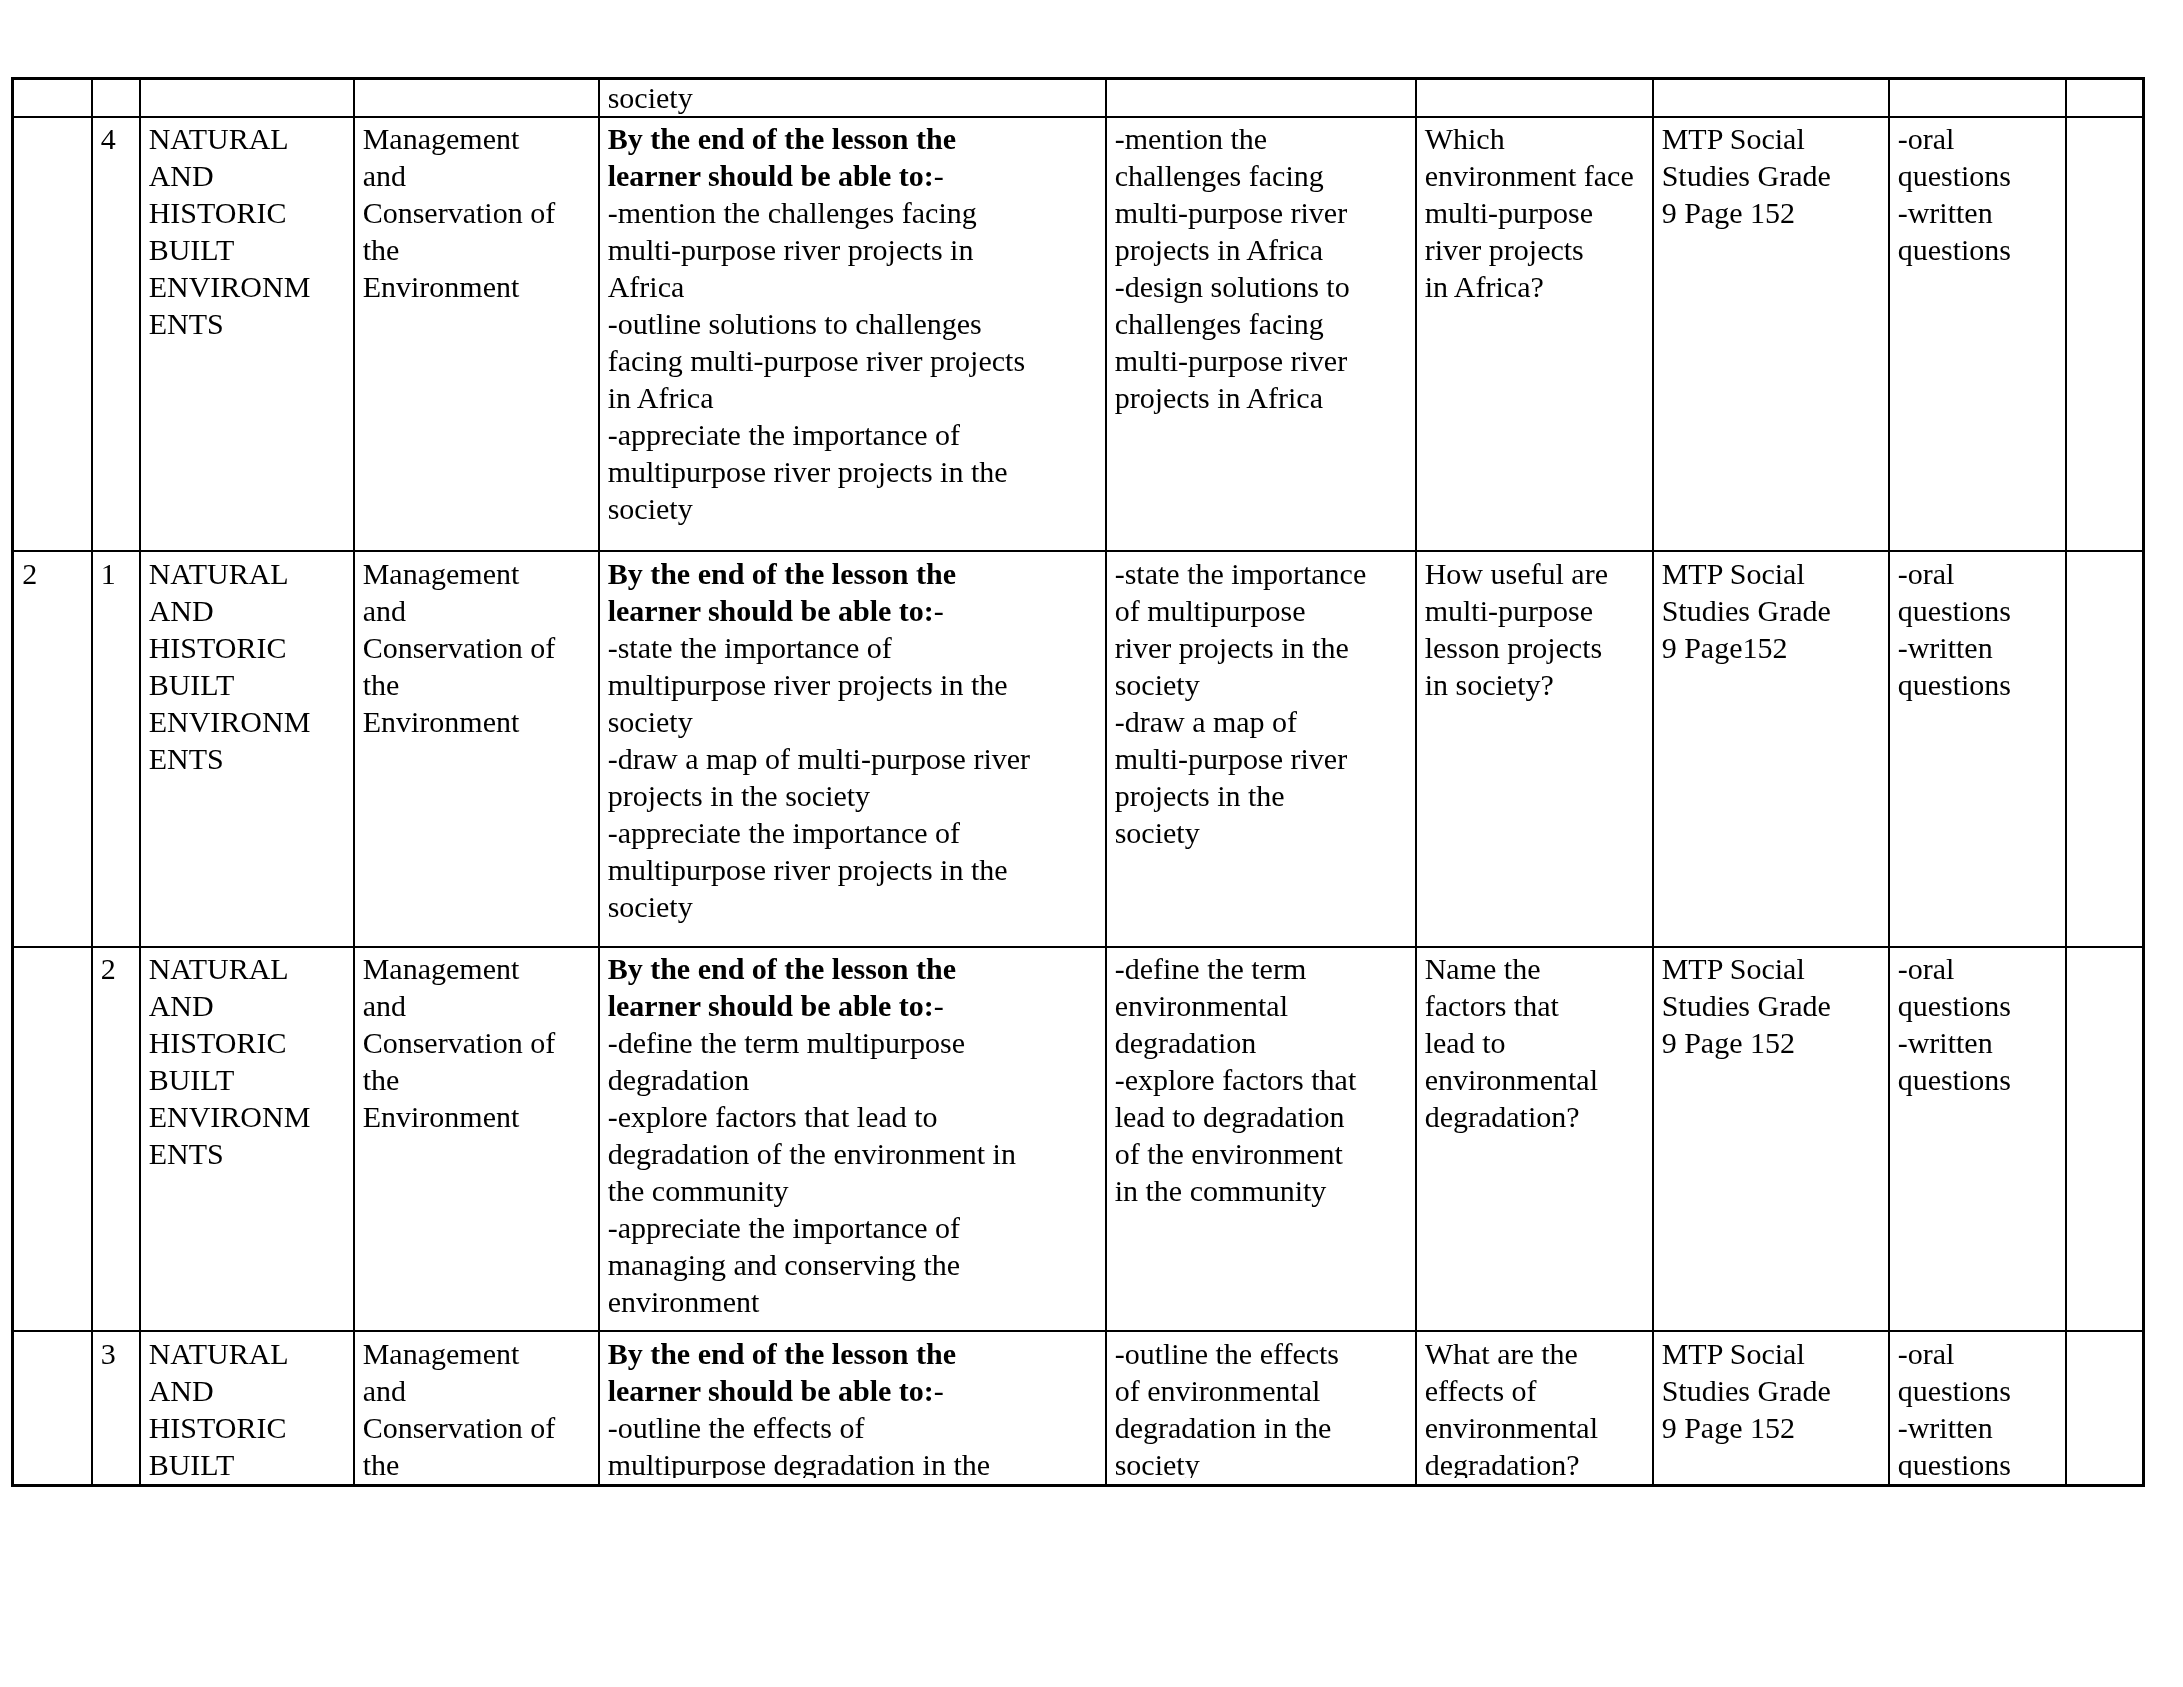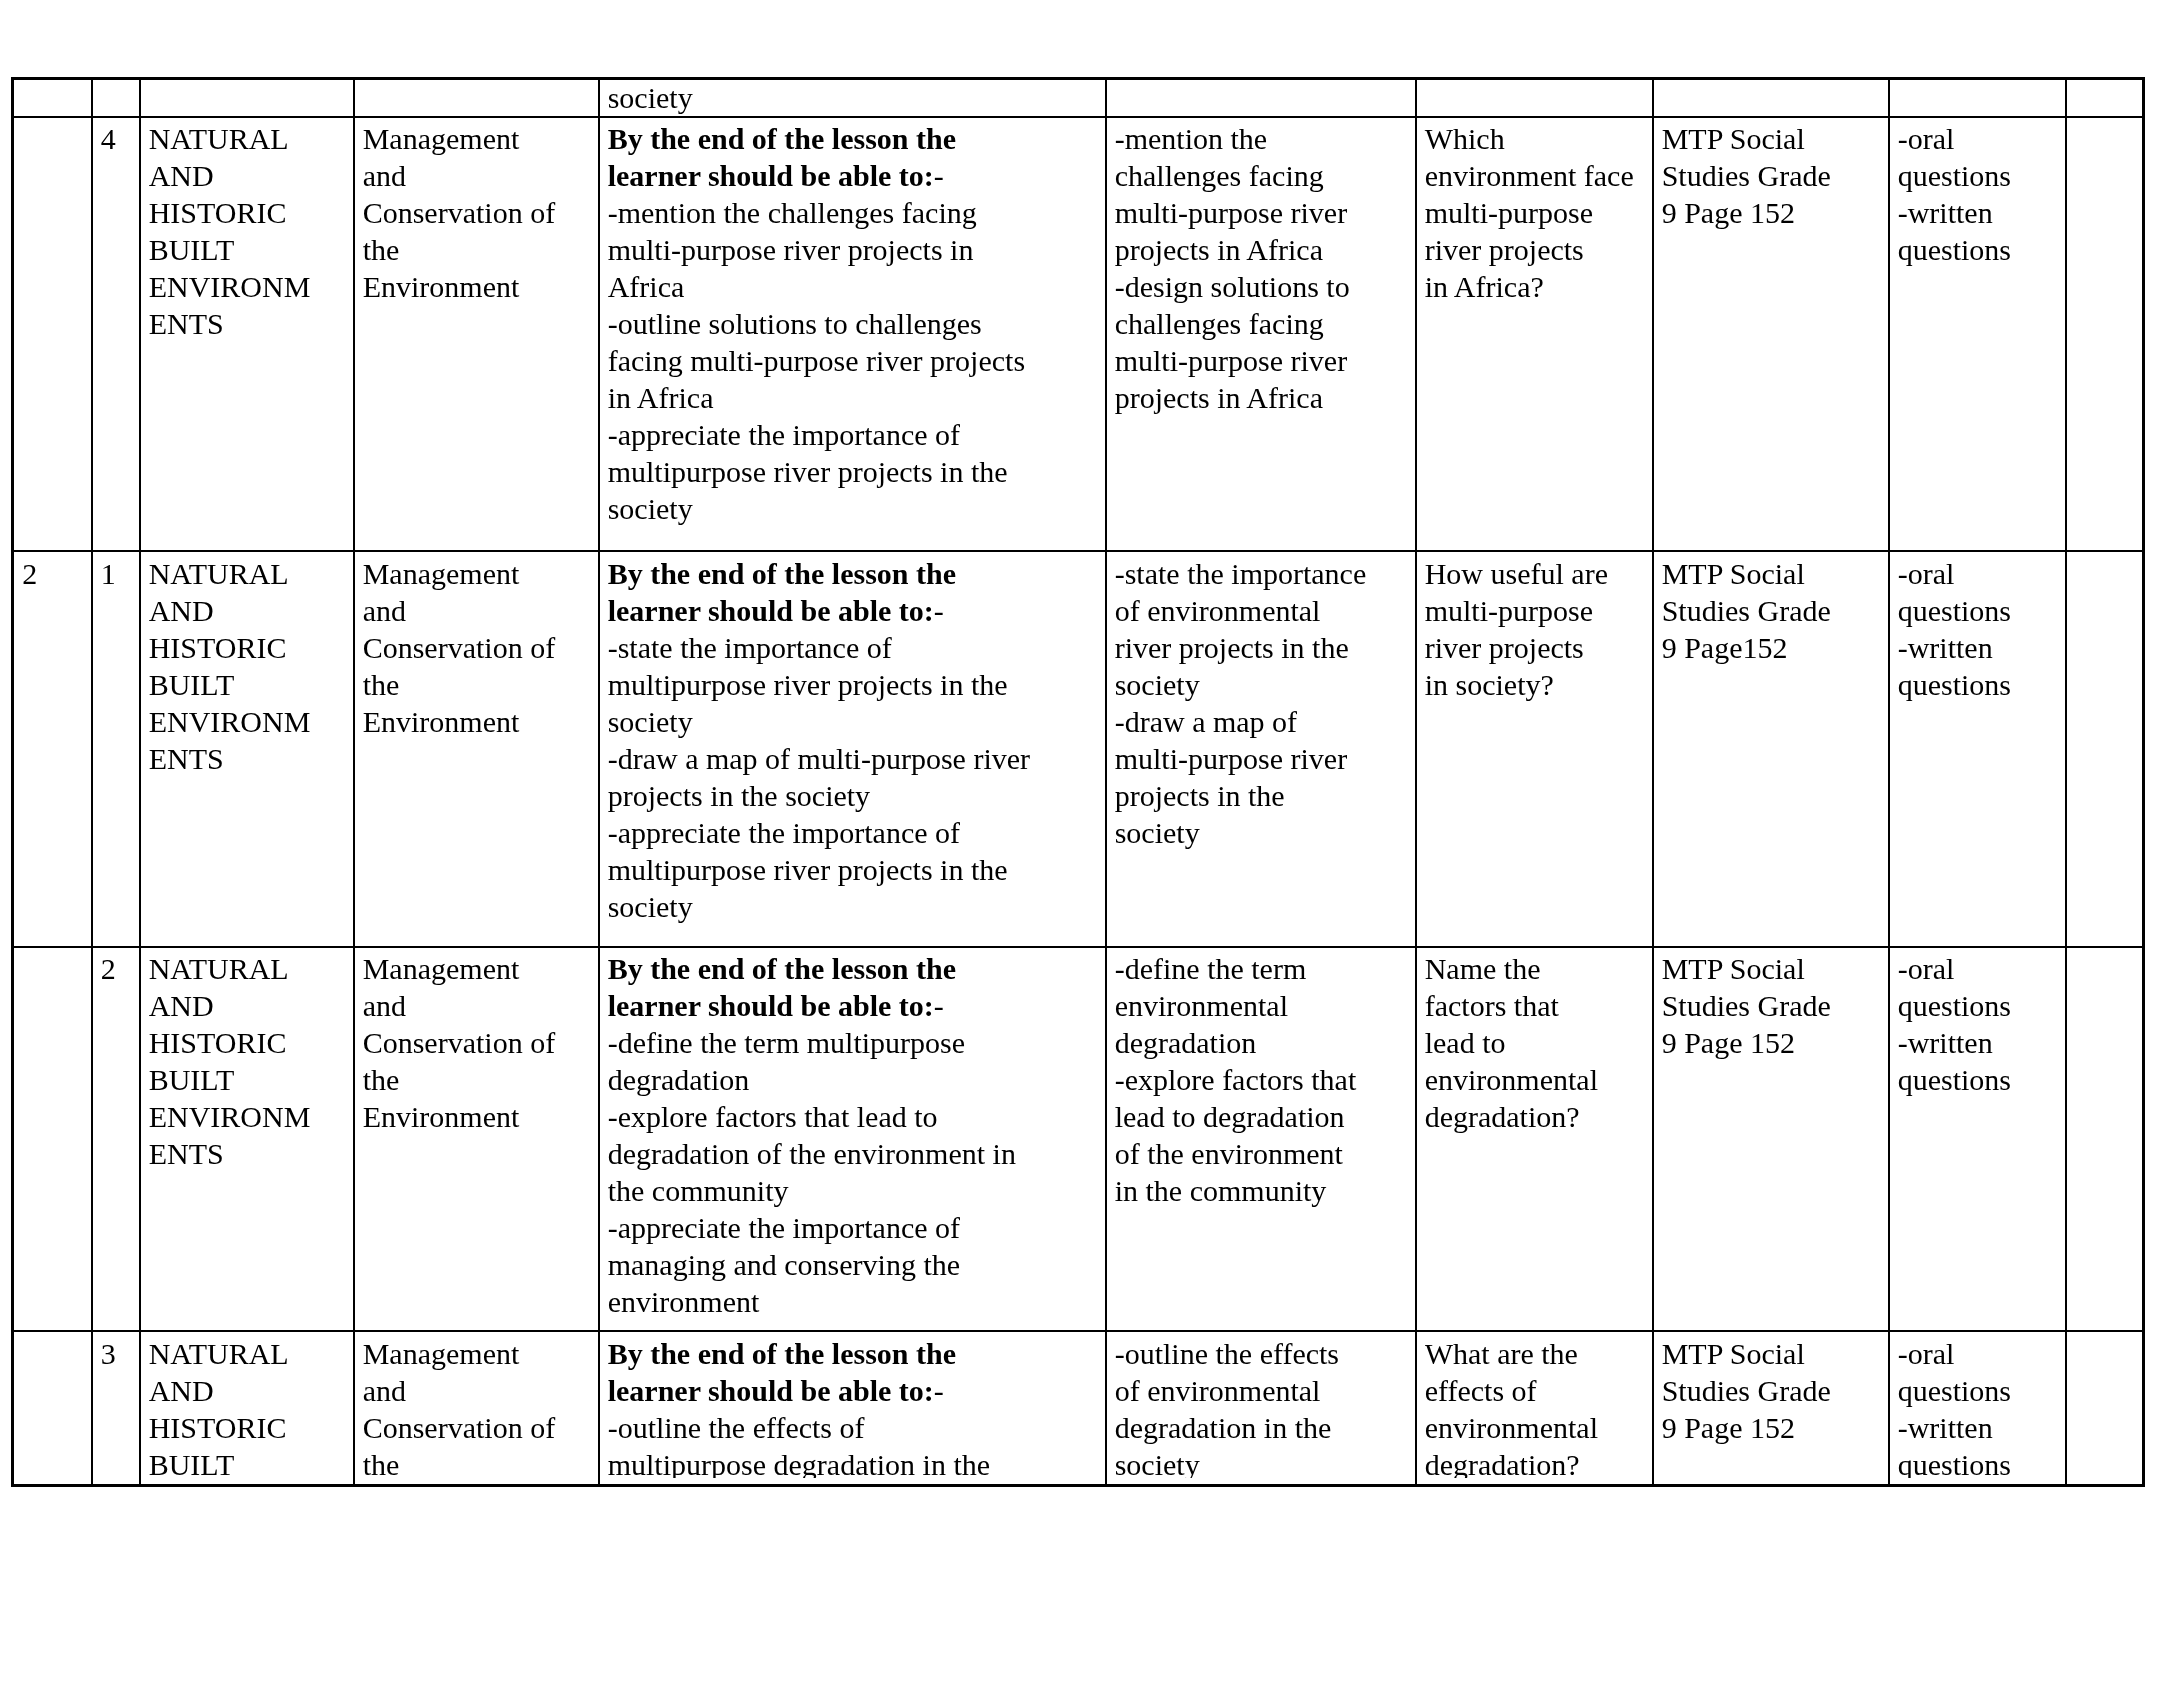--- a/index.html
+++ b/index.html
@@ -176,32 +176,32 @@
 multipurpose river projects in the
 society
 -draw a map of multi-purpose river
 projects in the society
 -appreciate the importance of
 multipurpose river projects in the
 society</div></div>
       </td>
       <td>
             <div class="pre">-state the importance
-of environmental
+of multipurpose
 river projects in the
 society
 -draw a map of
 multi-purpose river
 projects in the
 society</div>
           </td>
       <td>
             <div class="pre">How useful are
 multi-purpose
-river projects
+lesson projects
 in society?</div>
           </td>
       <td>
             <div class="pre">MTP Social
 Studies Grade
 9 Page152</div>
           </td>
       <td>
             <div class="pre">-oral
 questions

